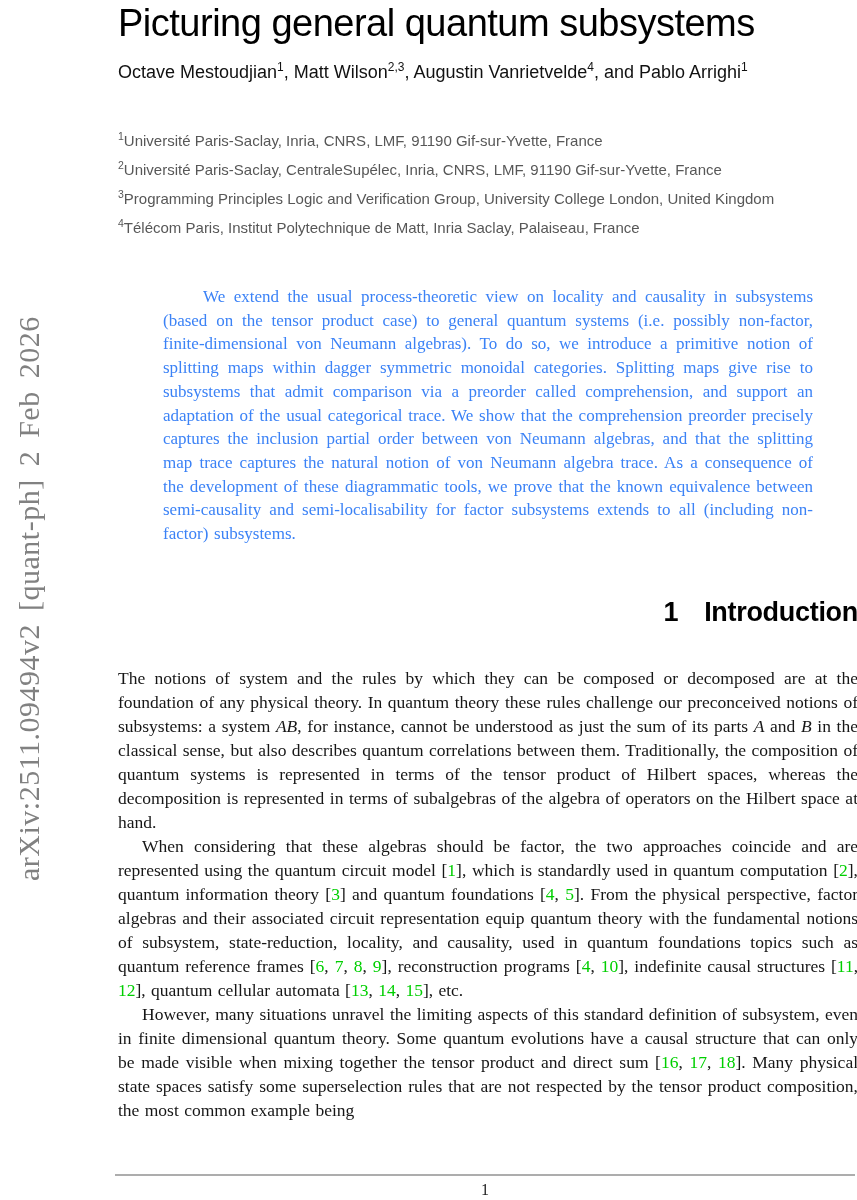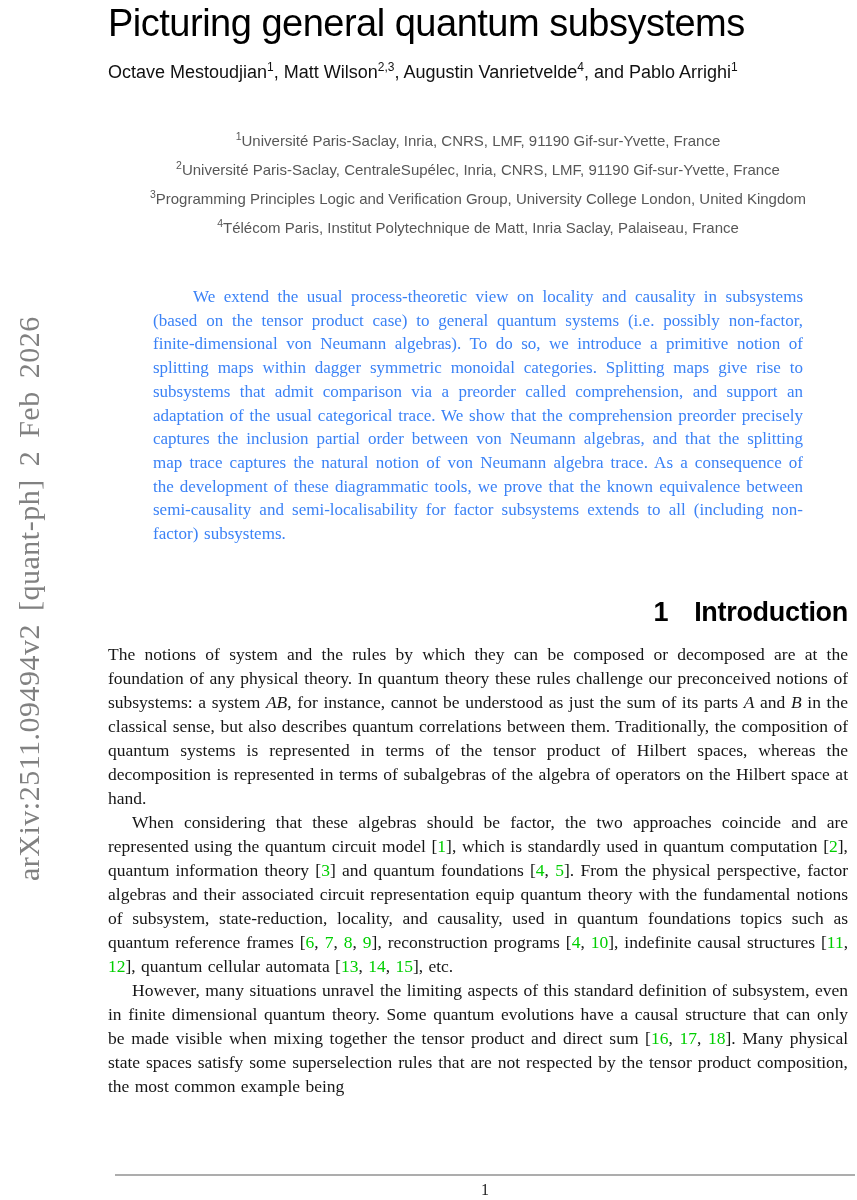--- a/index.html
+++ b/index.html
@@ -18,21 +18,21 @@
     transform-origin:0 0;
     white-space:nowrap;
     font-family:"Liberation Serif",serif;
     font-size:30px;
     color:#818181;
     letter-spacing:.5px;
     word-spacing:5px;
   }
   .content{
     position:absolute;
-    left:108px;top:0;
+    left:118px;top:0;
     width:740px;height:1168px;
     overflow:hidden;
   }
   .title{
     font-family:"Liberation Sans",sans-serif;
     font-size:38px;
     font-weight:400;
     line-height:46px;
     color:#000;
     margin:0;
@@ -45,21 +45,20 @@
     color:#111;
     line-height:24px;
   }
   .authors sup{font-size:12px;}
   .affiliations{
     margin-top:40px;
     font-family:"Liberation Sans",sans-serif;
     font-size:15px;
     color:#575757;
     line-height:25px;
-    text-align:center;
   }
   .affil-line sup{font-size:10.5px;}
   .abstract{
     margin:45px 45px 0 45px;
     font-family:"Liberation Serif",serif;
     font-size:17px;
     line-height:23.7px;
     text-align:justify;
     text-indent:40px;
     word-spacing:1.5px;
@@ -70,21 +69,21 @@
     font-family:"Liberation Sans",sans-serif;
     font-size:27px;
     font-weight:700;
     letter-spacing:-0.3px;
     color:#000;
     line-height:32px;
     text-align:right;
   }
   .section-heading .sec-num{display:inline-block;margin-right:26px;}
   .body-text{
-    margin-top:14px;
+    margin-top:38px;
     font-family:"Liberation Serif",serif;
     font-size:17.5px;
     line-height:24px;
     text-align:justify;
     word-spacing:1px;
     color:#161616;
   }
   .para{margin:0;}
   .para.indent{text-indent:24px;}
   .seg-math{font-style:italic;}

